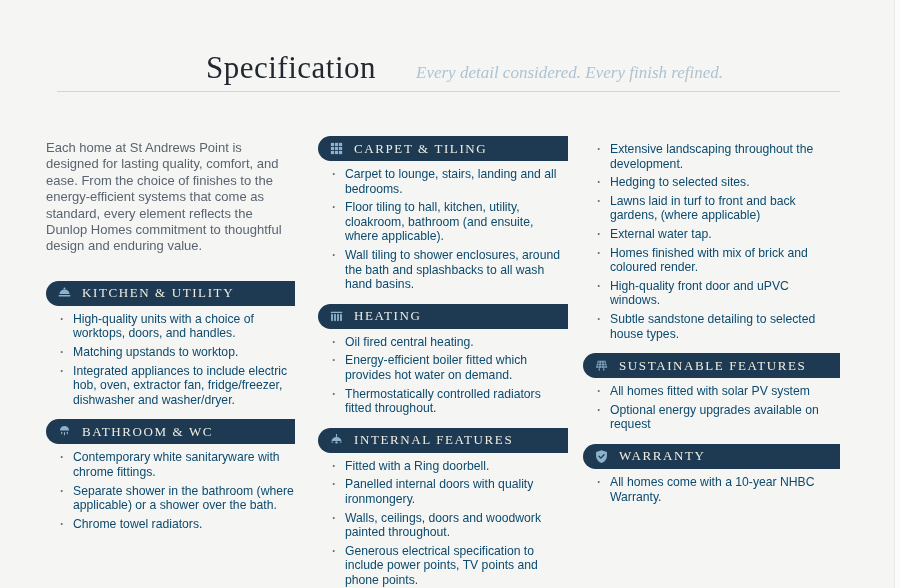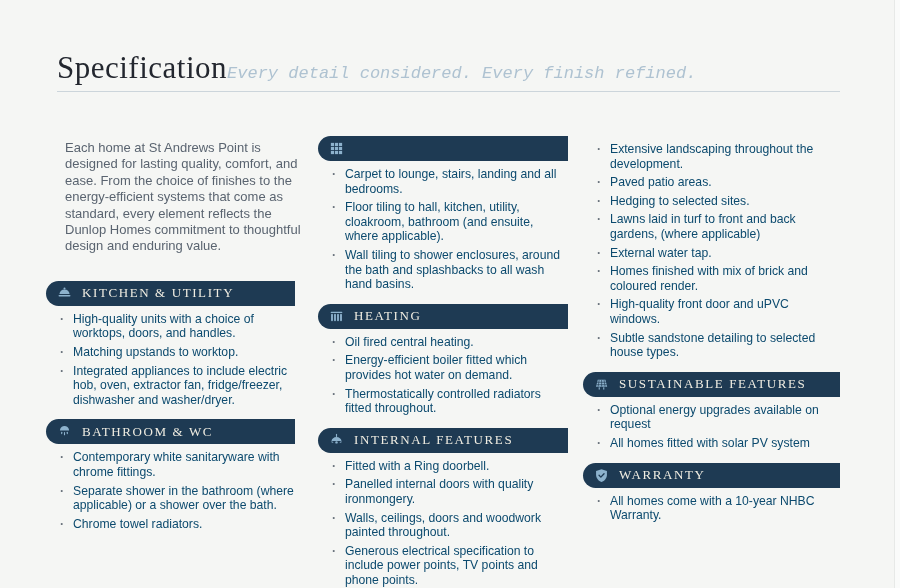--- a/index.html
+++ b/index.html
@@ -14,47 +14,47 @@
   }
   .edge-strip {
     position: absolute; top: 0; right: 0;
     width: 6px; height: 100%;
     background: #fafbfa; border-left: 1px solid #e7e9e7;
   }
   .content { padding: 50px 0 0 46px; }
 
   
   .head-row {
-    margin-left: 11px; width: 783px;
-    display: flex; justify-content: flex-start; align-items: flex-end;
+    margin-left: 27px; width: 783px;
+    display: flex; justify-content: center; align-items: flex-end; gap: 40px;
   }
   .page-title {
     font-family: "Liberation Serif", serif;
     font-weight: 400; font-size: 31px; letter-spacing: 0.5px;
     color: #23272f;
   }
   .tagline {
-    font-family: Liberation Mono, monospace;
+    font-family: Liberation Serif, serif;
     font-style: italic; font-size: 17px;
     color: #aec2d1; padding-bottom: 3px;
   }
   .head-rule {
     margin: 5px 0 0 11px; width: 783px; height: 0;
     border-top: 1px solid #ccd5db;
   }
 
   
   .cols { display: flex; margin-top: 44px; align-items: flex-start; }
   .col { flex: 0 0 auto; }
   .col-1 { width: 249px; margin-right: 23px; }
   .col-2 { width: 250px; margin-right: 15px; }
   .col-3 { width: 257px; }
 
   .intro {
-    margin: 4px 0 26px 19px; width: 236px;
+    margin: 4px 0 26px 0; width: 236px;
     font-size: 13px; line-height: 16.4px;
     color: #5a6470;
   }
 
   
   .bar {
     height: 25px;
     background: #1e3a53;
     border-radius: 12.5px 0 0 12.5px;
     display: flex; align-items: center;
@@ -154,20 +154,21 @@
                 <rect x="6.3" y="2" width="3.4" height="3.4"></rect>
                 <rect x="10.6" y="2" width="3.4" height="3.4"></rect>
               <rect x="2" y="6.3" width="3.4" height="3.4"></rect>
                 <rect x="6.3" y="6.3" width="3.4" height="3.4"></rect>
                 <rect x="10.6" y="6.3" width="3.4" height="3.4"></rect>
               <rect x="2" y="10.6" width="3.4" height="3.4"></rect>
                 <rect x="6.3" y="10.6" width="3.4" height="3.4"></rect>
                 <rect x="10.6" y="10.6" width="3.4" height="3.4"></rect>
             </svg>
           </span>
+          <span class="bar-title">Carpet &amp; Tiling</span>
         </div>
         <ul class="bullets">
           <li>Carpet to lounge, stairs, landing and all bedrooms.</li>
           <li>Floor tiling to hall, kitchen, utility, cloakroom, bathroom (and ensuite, where applicable).</li>
           <li>Wall tiling to shower enclosures, around the bath and splashbacks to all wash hand basins.</li>
         </ul>
 
         <div class="bar">
           <span class="icon">
             <svg viewBox="0 0 16 16" fill="currentColor" aria-hidden="true">
@@ -204,43 +205,42 @@
           <li>Walls, ceilings, doors and woodwork painted throughout.</li>
           <li>Generous electrical specification to include power points, TV points and phone points.</li>
 
         </ul>
       </div>
 
       <div class="col col-3">
 
         <ul class="bullets">
           <li>Extensive landscaping throughout the development.</li>
-          <li>Paved patio areas.</li>
           <li>Hedging to selected sites.</li>
           <li>Lawns laid in turf to front and back gardens, (where applicable)</li>
           <li>External water tap.</li>
           <li>Homes finished with mix of brick and coloured render.</li>
           <li>High-quality front door and uPVC windows.</li>
           <li>Subtle sandstone detailing to selected house types.</li>
         </ul>
 
         <div class="bar">
           <span class="icon">
             <svg viewBox="0 0 16 16" aria-hidden="true">
               <path d="M4 3h8.2l1.9 7.4H2.1z" fill="currentColor"></path>
               <path d="M5.5 3.2l-1.1 7M8.1 3.2v7M10.7 3.2l1.1 7M3 5.6h10.2M2.5 8.2h11.2" stroke="#1e3a53" stroke-width="0.7" fill="none"></path>
               <rect x="5" y="11" width="1.2" height="2.4" fill="currentColor"></rect>
               <rect x="9.8" y="11" width="1.2" height="2.4" fill="currentColor"></rect>
             </svg>
           </span>
           <span class="bar-title">Sustainable Features</span>
         </div>
         <ul class="bullets">
+          <li>All homes fitted with solar PV system</li>
           <li>Optional energy upgrades available on request</li>
-          <li>All homes fitted with solar PV system</li>
         </ul>
 
         <div class="bar">
           <span class="icon">
             <svg viewBox="0 0 16 16" aria-hidden="true">
               <path d="M8 1.2l5.8 2v4.1c0 3.9-2.6 6.6-5.8 7.7-3.2-1.1-5.8-3.8-5.8-7.7V3.2z" fill="currentColor"></path>
               <path d="M5.4 7.8l1.9 1.9 3.4-3.6" stroke="#1e3a53" stroke-width="1.4" fill="none" stroke-linecap="round" stroke-linejoin="round"></path>
             </svg>
           </span>
           <span class="bar-title">Warranty</span>

